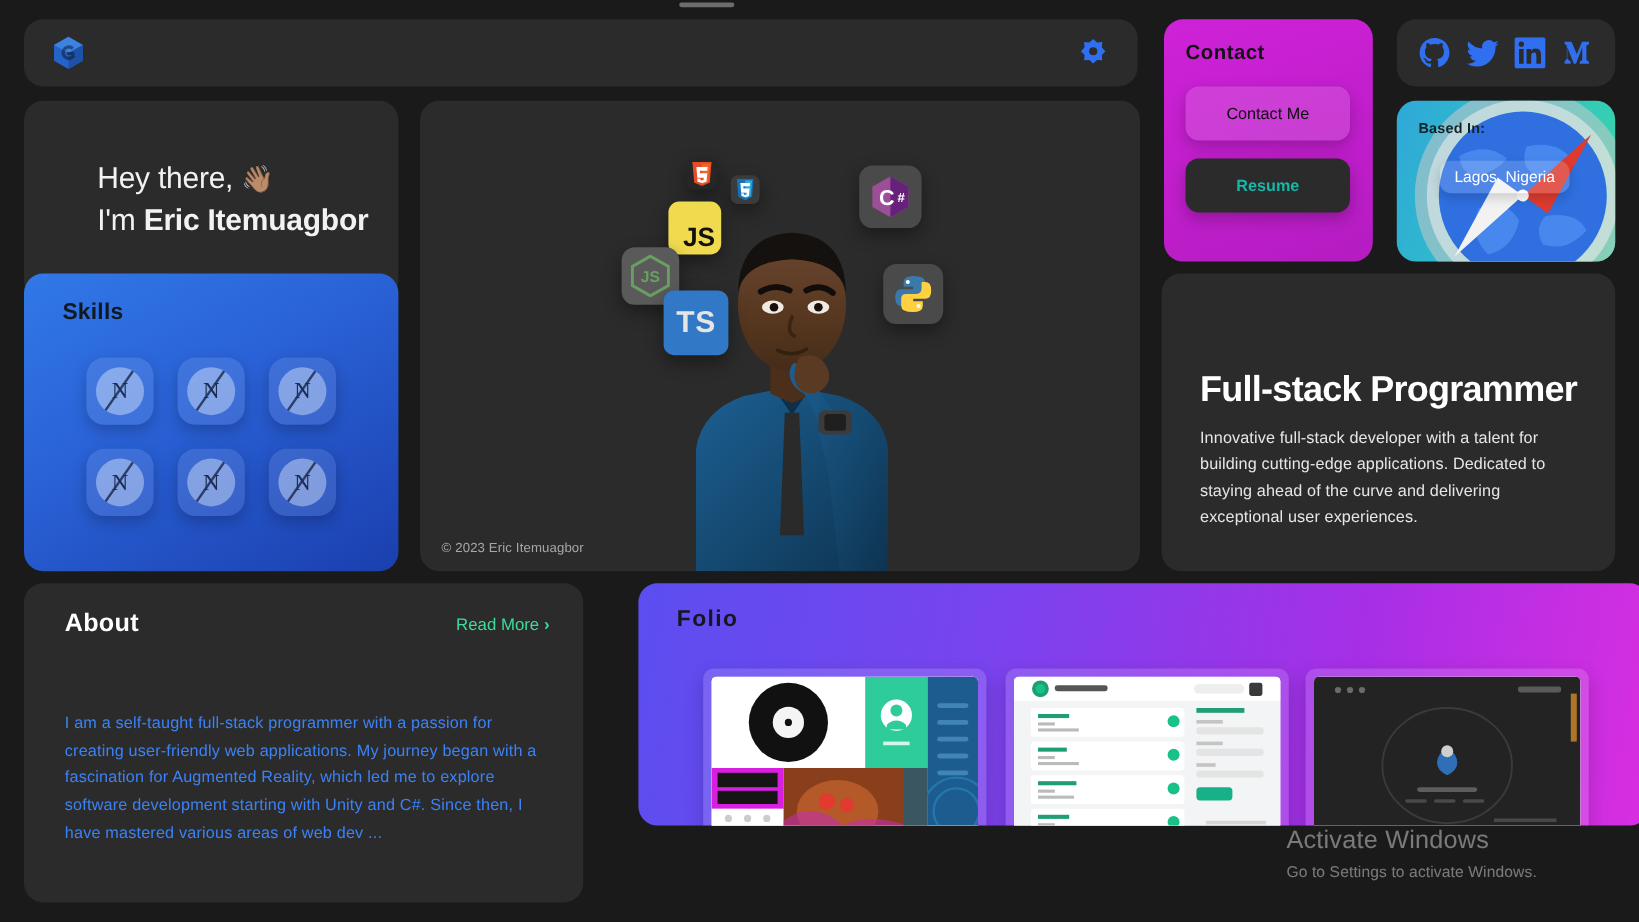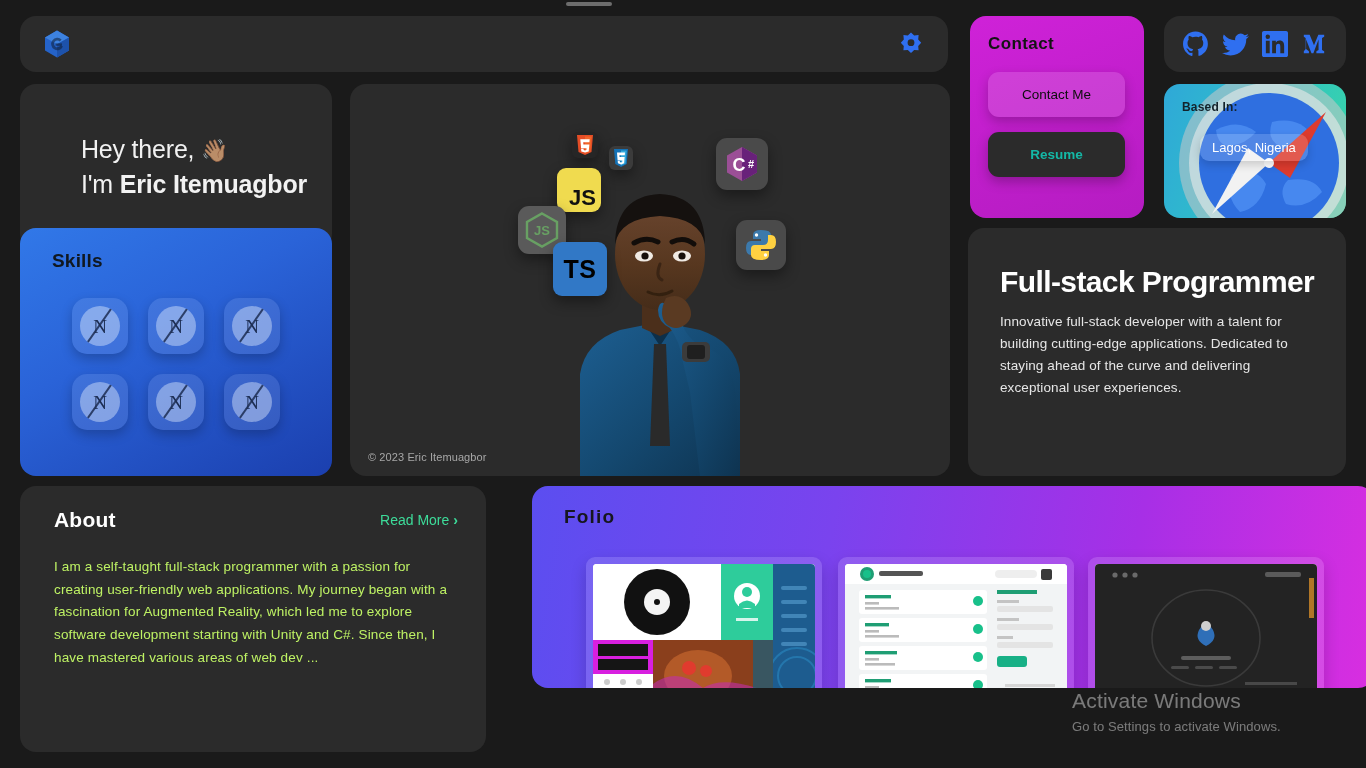--- a/index.html
+++ b/index.html
@@ -120,21 +120,21 @@
   .t-css  { left: 259px; top: 62px; width: 24px; height: 24px; border-radius: 6px;
             background: #3b3b3b; display:flex; align-items:center; justify-content:center; }
   .t-js   { left: 207px; top: 84px; width: 44px; height: 44px; border-radius: 9px;
             background: #f0db4f; display:flex; align-items:flex-end; justify-content:flex-end;
             padding: 0 5px 3px 0; }
   .t-js span { font-size: 22px; font-weight: 700; color: #111; line-height: 1; }
   .t-node { left: 168px; top: 122px; width: 48px; height: 48px; border-radius: 11px;
             background: #5a5a5a; display:flex; align-items:center; justify-content:center; }
   .t-ts   { left: 203px; top: 158px; width: 54px; height: 54px; border-radius: 9px;
             background: #3178c6; display:flex; align-items:center; justify-content:center; }
-  .t-ts span { font-size: 25px; font-weight: 700; color: #000000; letter-spacing: .5px; }
+  .t-ts span { font-size: 25px; font-weight: 700; color: #e5e5e5; letter-spacing: .5px; }
   .t-cs   { left: 366px; top: 54px; width: 52px; height: 52px; border-radius: 11px;
             background: #4a4a4a; display:flex; align-items:center; justify-content:center; }
   .t-py   { left: 386px; top: 136px; width: 50px; height: 50px; border-radius: 11px;
             background: #4a4a4a; display:flex; align-items:center; justify-content:center; }
 
   
   .contact-card {
     left: 970px; top: 16px; width: 174px; height: 202px;
     background: linear-gradient(160deg, #cf22d8 0%, #c01ecb 55%, #b51cc2 100%);
     padding: 18px 18px 0 18px;
@@ -188,21 +188,21 @@
     background: rgba(255,255,255,0.16);
     box-shadow: 0 4px 9px rgba(0,0,0,0.16);
     font-size: 13px; color: #ffffff; z-index: 4; cursor: pointer;
     white-space: nowrap;
   }
   .compass { position: absolute; right: -16px; bottom: -38px; z-index: 1; }
 
   
   .fs-card {
     left: 968px; top: 228px; width: 378px; height: 248px;
-    padding: 37px 28px 0 32px;
+    padding: 80px 28px 0 32px;
   }
   .fs-title {
     font-size: 30px; font-weight: 700; color: #ffffff;
     letter-spacing: -0.6px; line-height: 1.1;
   }
   .fs-desc {
     margin-top: 13px;
     font-size: 13.5px; color: #e6e6e6; line-height: 1.62;
     letter-spacing: .1px; max-width: 318px;
   }
@@ -215,22 +215,22 @@
   .about-head { display: flex; align-items: center; justify-content: space-between; }
   .about-title {
     font-size: 21px; font-weight: 700; color: #ffffff; letter-spacing: .2px;
   }
   .read-more {
     font-size: 14px; color: #3ddc9a; cursor: pointer;
     display: flex; align-items: center; gap: 4px; font-weight: 400;
   }
   .read-more .chev { font-size: 14px; font-weight: 700; }
   .about-body {
-    margin-top: 24px;
-    font-size: 13.5px; color: #bef264; line-height: 1.68; letter-spacing: .15px;
+    margin-top: 60px;
+    font-size: 13.5px; color: #3b82f6; line-height: 1.68; letter-spacing: .15px;
   }
 
   
   .folio-card {
     left: 532px; top: 486px; width: 842px; height: 202px;
     background: linear-gradient(100deg, #5b4ef0 0%, #7a43ee 35%, #a72fe6 70%, #d92ee0 100%);
     overflow: hidden;
     text-align: right;
   }
   .folio-title {

